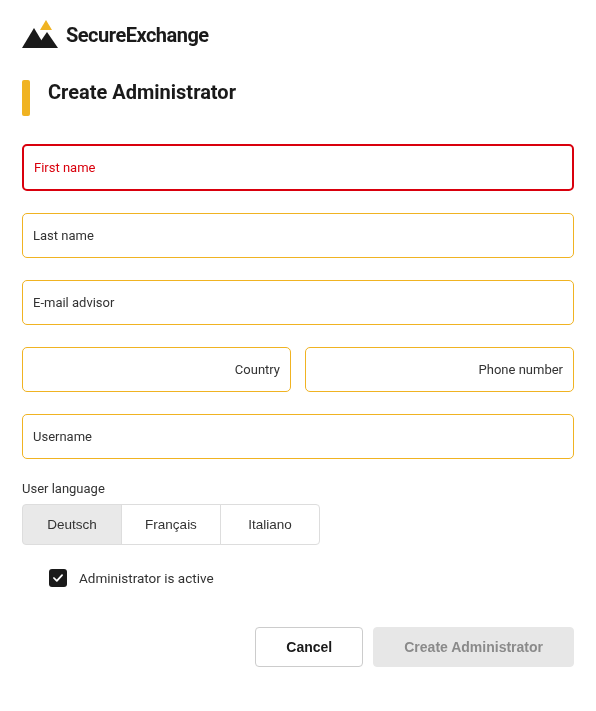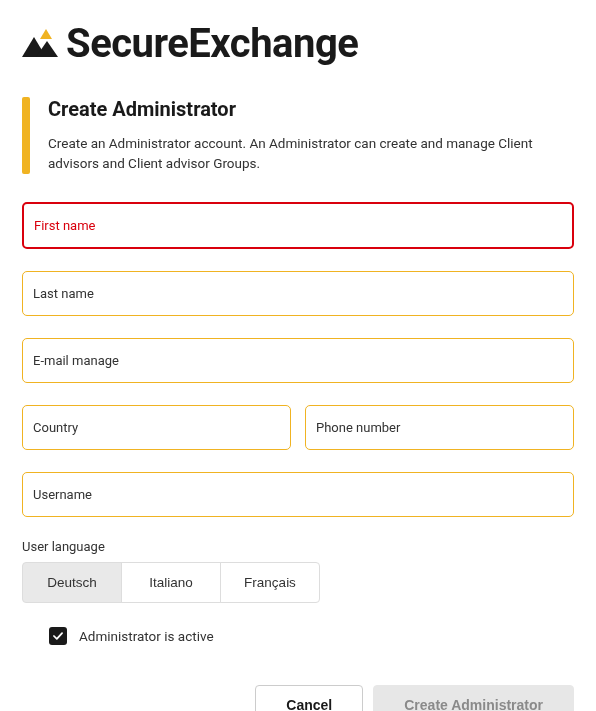--- a/index.html
+++ b/index.html
@@ -20,21 +20,21 @@
       align-items: center;
       gap: 8px;
       margin-bottom: 30px;
     }
     .logo-icon {
       width: 36px;
       height: 30px;
       position: relative;
     }
     .brand-text {
-      font-size: 40px;
+      font-size: 20px;
       font-weight: 700;
       letter-spacing: -0.5px;
       color: #1a1a1a;
     }
     .header-block {
       display: flex;
       gap: 18px;
       margin-bottom: 28px;
     }
     .accent-bar {
@@ -68,20 +68,21 @@
       font-size: 13px;
       color: #333;
       pointer-events: none;
     }
     .form-field.error .label {
       color: #d9000d;
     }
     .form-row {
       display: flex;
       gap: 14px;
+      text-align: right;
     }
     .form-row .form-field {
       flex: 1;
     }
     .lang-group {
       margin-bottom: 24px;
     }
     .lang-label {
       font-size: 13px;
       color: #333;
@@ -173,55 +174,54 @@
       <polygon points="25,12 36,28 14,28" fill="#1a1a1a"></polygon>
     </svg>
   </div>
   <div class="brand-text">SecureExchange</div>
 </div>
 
 <div class="header-block">
   <div class="accent-bar"></div>
   <div class="header-text">
     <h1>Create Administrator</h1>
-    <p>Create an Administrator account. An Administrator can create and manage Client advisors and Client advisor Groups.</p>
   </div>
 </div>
 
 <div class="form-field error">
   <div class="label">First name</div>
 </div>
 
 <div class="form-field">
   <div class="label">Last name</div>
 </div>
 
 <div class="form-field">
-  <div class="label">E-mail manage</div>
+  <div class="label">E-mail advisor</div>
 </div>
 
 <div class="form-row">
   <div class="form-field">
     <div class="label">Country</div>
   </div>
   <div class="form-field">
     <div class="label">Phone number</div>
   </div>
 </div>
 
 <div class="form-field">
   <div class="label">Username</div>
 </div>
 
 <div class="lang-group">
   <div class="lang-label">User language</div>
   <div class="lang-buttons">
     <button class="lang-btn selected">Deutsch</button>
+    <button class="lang-btn">Français</button>
     <button class="lang-btn">Italiano</button>
-    <button class="lang-btn">Français</button>
   </div>
 </div>
 
 <div class="checkbox-row">
   <div class="checkbox">
     <svg viewBox="0 0 24 24">
       <path d="M5 12 L10 17 L19 7" stroke="#fff" stroke-width="3" fill="none" stroke-linecap="round" stroke-linejoin="round"></path>
     </svg>
   </div>
   <div class="checkbox-label">Administrator is active</div>

